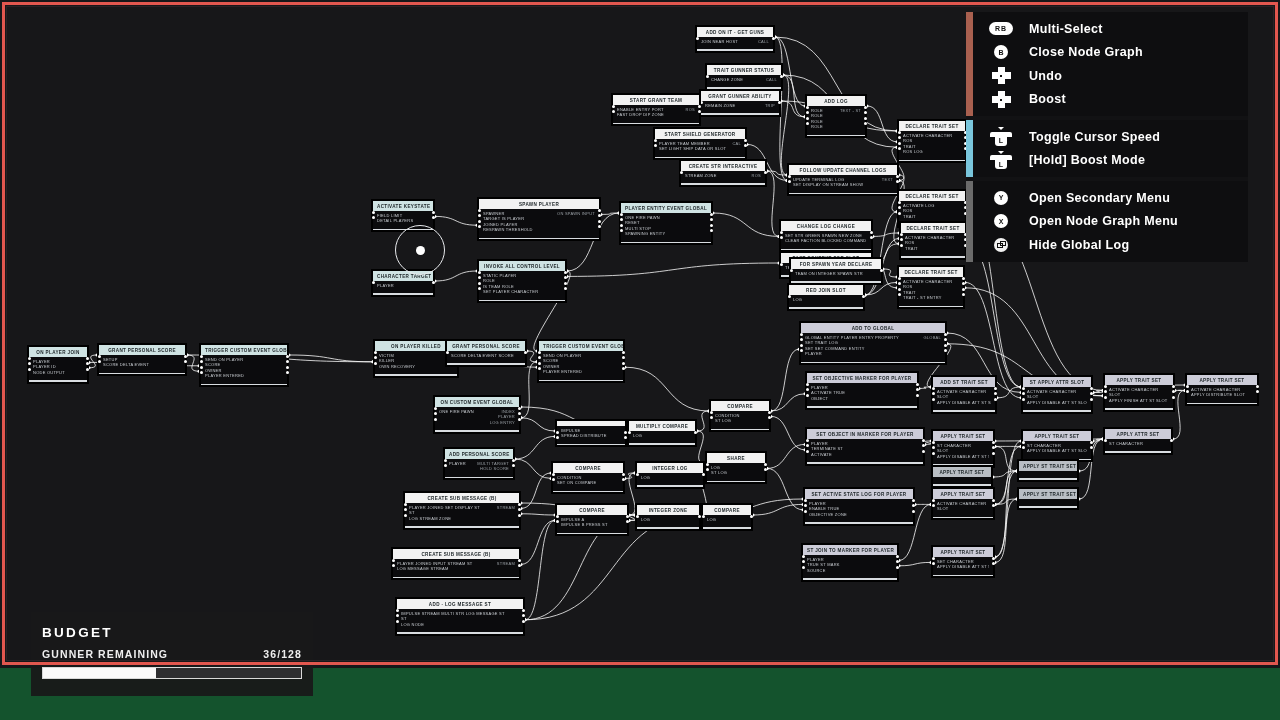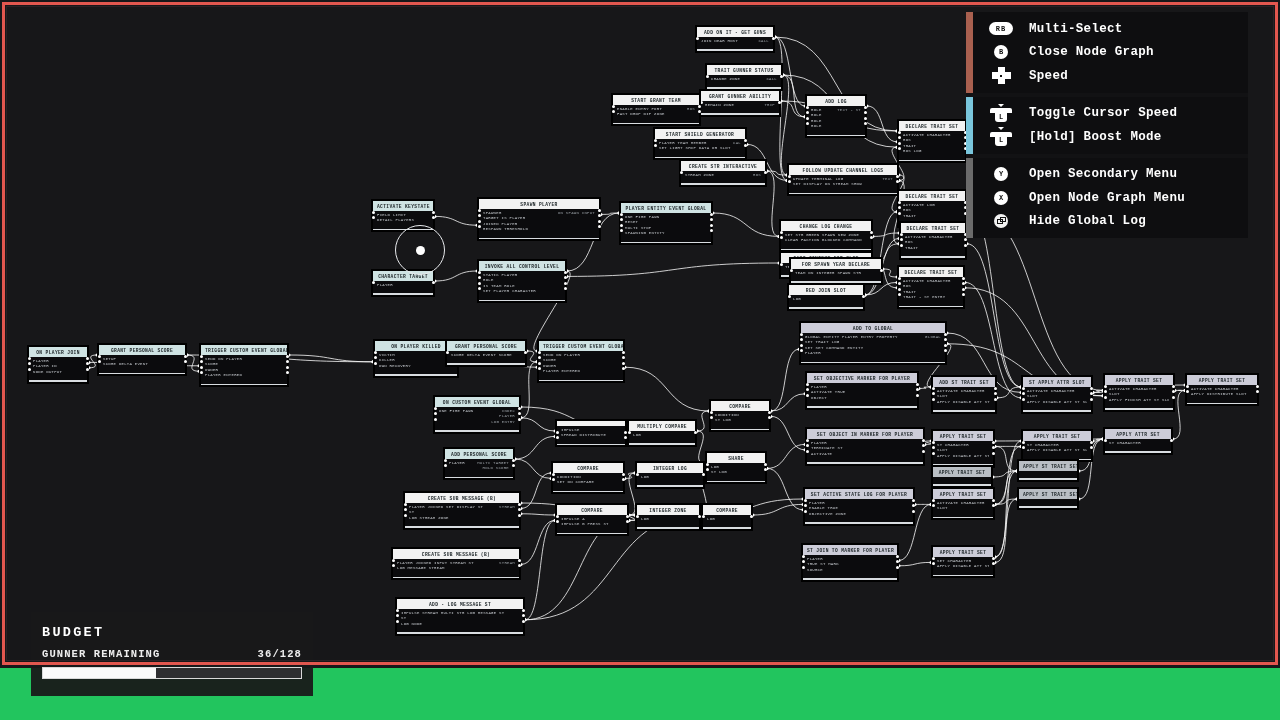--- a/index.html
+++ b/index.html
@@ -1,20 +1,20 @@
 <!DOCTYPE html>
 <html><head>
 <meta charset="utf-8">
 <title>Node Graph Editor</title>
 <style>
   * { margin:0; padding:0; box-sizing:border-box; }
   html,body{ width:1280px; height:720px; overflow:hidden; background:#808080;
              font-family:"Liberation Sans", sans-serif; }
 
-  #screen{ position:relative; width:1280px; height:720px; background:#22c55e;font-family:Liberation Mono, monospace; }
+  #screen{ position:relative; width:1280px; height:720px; background:#14532d; }
 
   
   #viewport{
     position:absolute; left:0; top:0; width:1280px; height:668px;
     background:#171719; overflow:hidden;
   }
   #red-frame{
     position:absolute; left:2px; top:2px; width:1276px; height:663px;
     border:3px solid #e2574f; pointer-events:none; z-index:60;
   }
@@ -1579,21 +1579,31 @@
               <div class="lg-label">Close Node Graph</div>
             </div>
             <div class="lg-row">
               <div class="lg-ico">
                 <div class="dpad">
                   <i class="h"></i>
                   <i class="v"></i>
                   <b></b>
                 </div>
               </div>
-              <div class="lg-label">Speed</div>
+              <div class="lg-label">Undo</div>
+            </div>
+            <div class="lg-row">
+              <div class="lg-ico">
+                <div class="dpad">
+                  <i class="h"></i>
+                  <i class="v"></i>
+                  <b></b>
+                </div>
+              </div>
+              <div class="lg-label">Boost</div>
             </div>
           </div>
         </div>
         <div class="lg-group">
           <div class="lg-bar" style="background: rgb(121, 198, 220);"></div>
           <div class="lg-rows">
             <div class="lg-row">
               <div class="lg-ico">
                 <div class="stick">
                   <div class="tri"></div>

